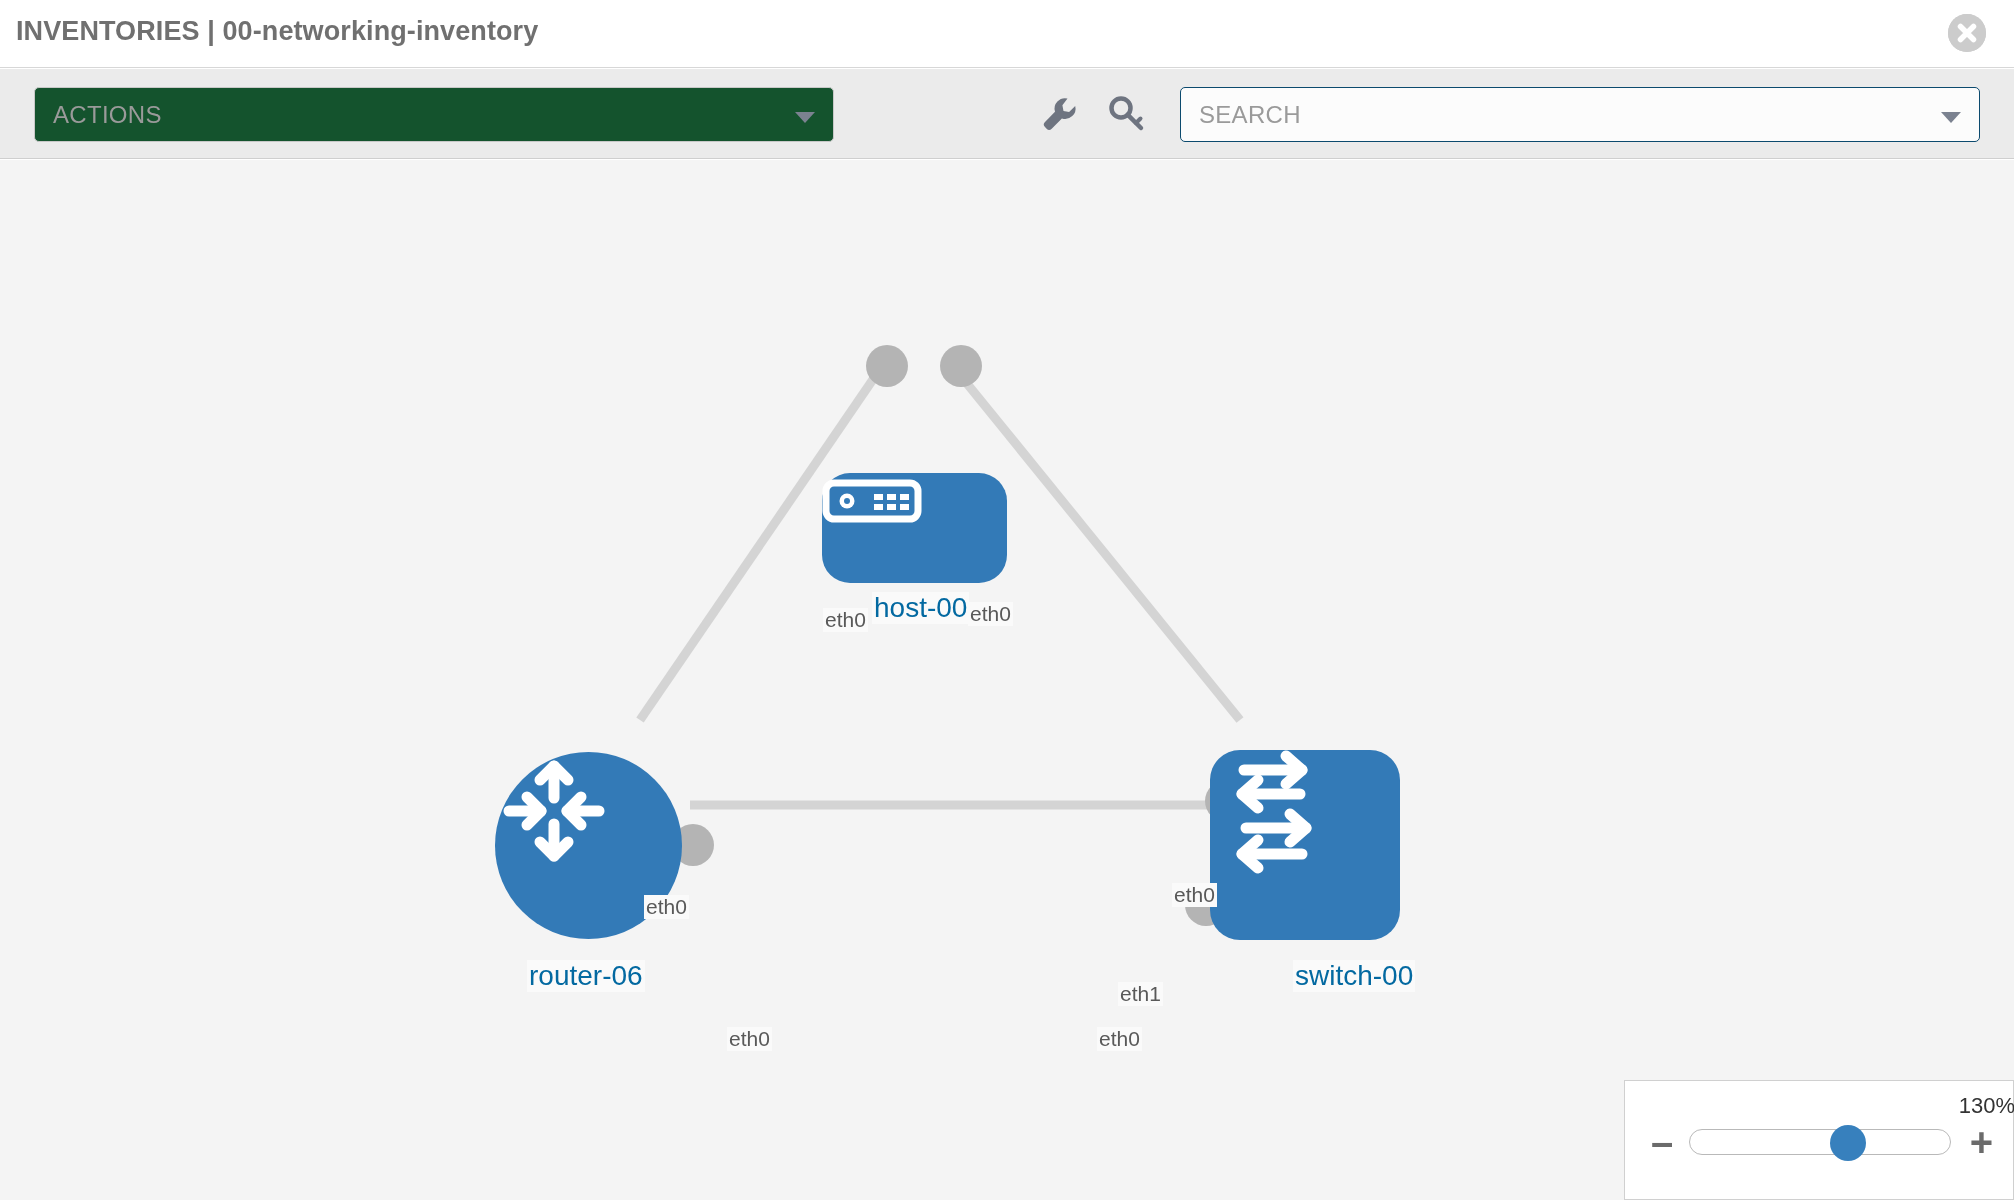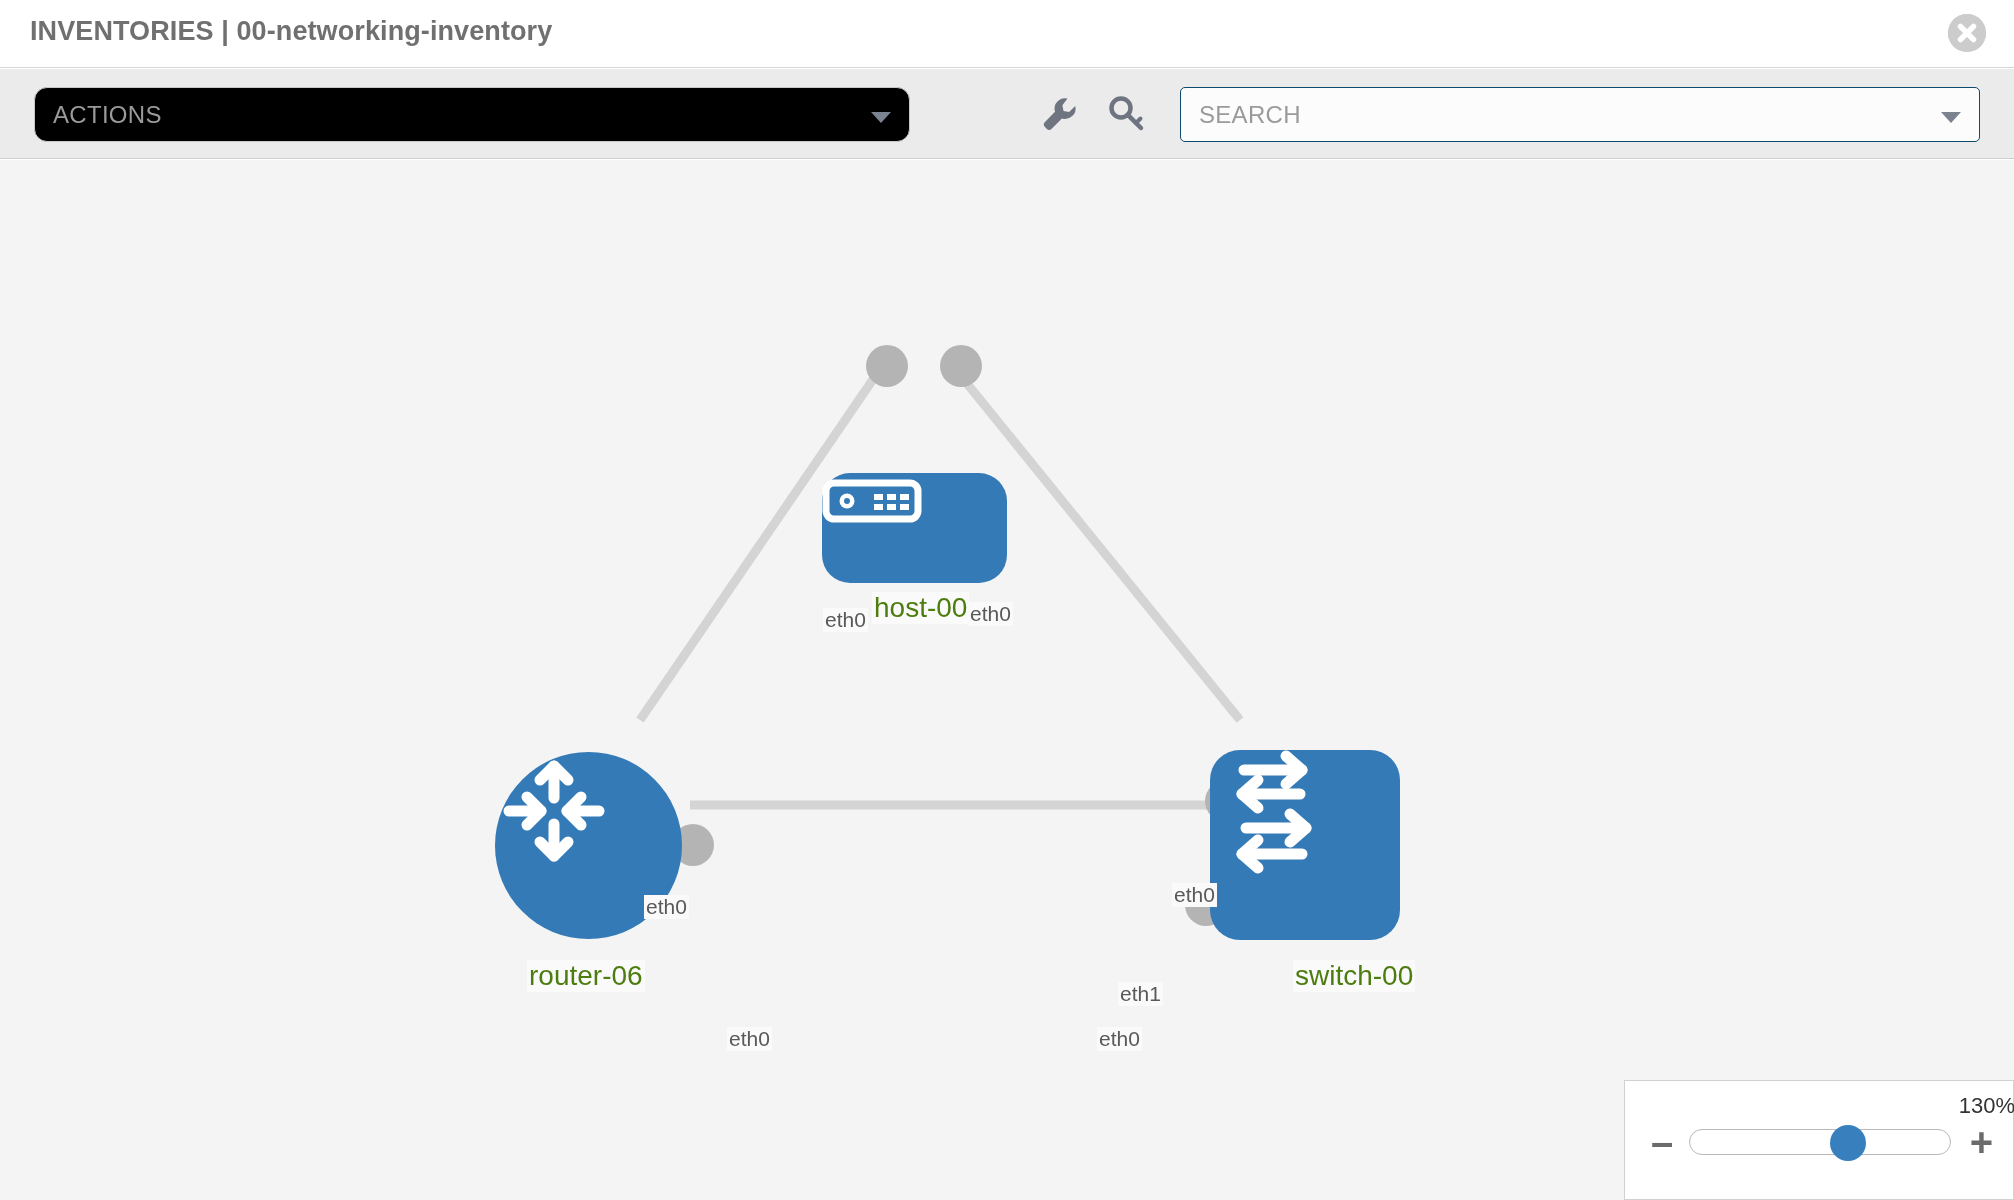--- a/index.html
+++ b/index.html
@@ -12,45 +12,45 @@
   #app { position: relative; width: 2014px; height: 1200px; background: #ffffff; }
 
   
   .header {
     position: absolute; top: 0; left: 0;
     width: 2014px; height: 68px;
     background: #ffffff;
     border-bottom: 1px solid #d7d7d7;
   }
   .header-title {
-    position: absolute; left: 30px; top: 16px;
+    position: absolute; left: 16px; top: 16px;
     font-size: 27px; font-weight: bold;
     color: #707070; letter-spacing: 0.1px;
     white-space: nowrap;
   }
   .close-btn {
     position: absolute; right: 28px; top: 14px;
     width: 38px; height: 38px; border-radius: 50%;
     background: #cccccc; cursor: pointer;
   }
   .close-btn svg { display: block; }
 
   
   .toolbar {
     position: absolute; top: 69px; left: 0;
     width: 2014px; height: 90px;
     background: #ebebeb;
     border-bottom: 1px solid #cfcfcf;
   }
   .actions-select {
     position: absolute; left: 34px; top: 18px;
-    width: 876px; height: 55px;
-    background: #000000;
+    width: 800px; height: 55px;
+    background: #14532d;
     border: 1px solid #c8c8c8;
-    border-radius: 13px;
+    border-radius: 5px;
     cursor: pointer;
   }
   .actions-label {
     position: absolute; left: 18px; top: 13px;
     font-size: 24px; color: #9a9a9a; letter-spacing: 0.3px;
   }
   .caret {
     position: absolute; right: 18px; top: 24px;
     width: 0; height: 0;
     border-left: 10px solid transparent;
@@ -93,21 +93,21 @@
     display: flex; align-items: center; justify-content: center;
     cursor: pointer;
   }
   .knob {
     position: absolute; width: 42px; height: 42px;
     border-radius: 50%; background: #b4b4b4;
     cursor: pointer;
   }
   .node-label {
     position: absolute;
-    font-size: 28px; color: #4d7c0f;
+    font-size: 28px; color: #0369a1;
     background: #fafafa;
     white-space: nowrap;
     padding: 0 2px;
   }
   .edge-label {
     position: absolute;
     font-size: 21px; color: #595959;
     background: #fafafa;
     white-space: nowrap;
     padding: 0 2px;

